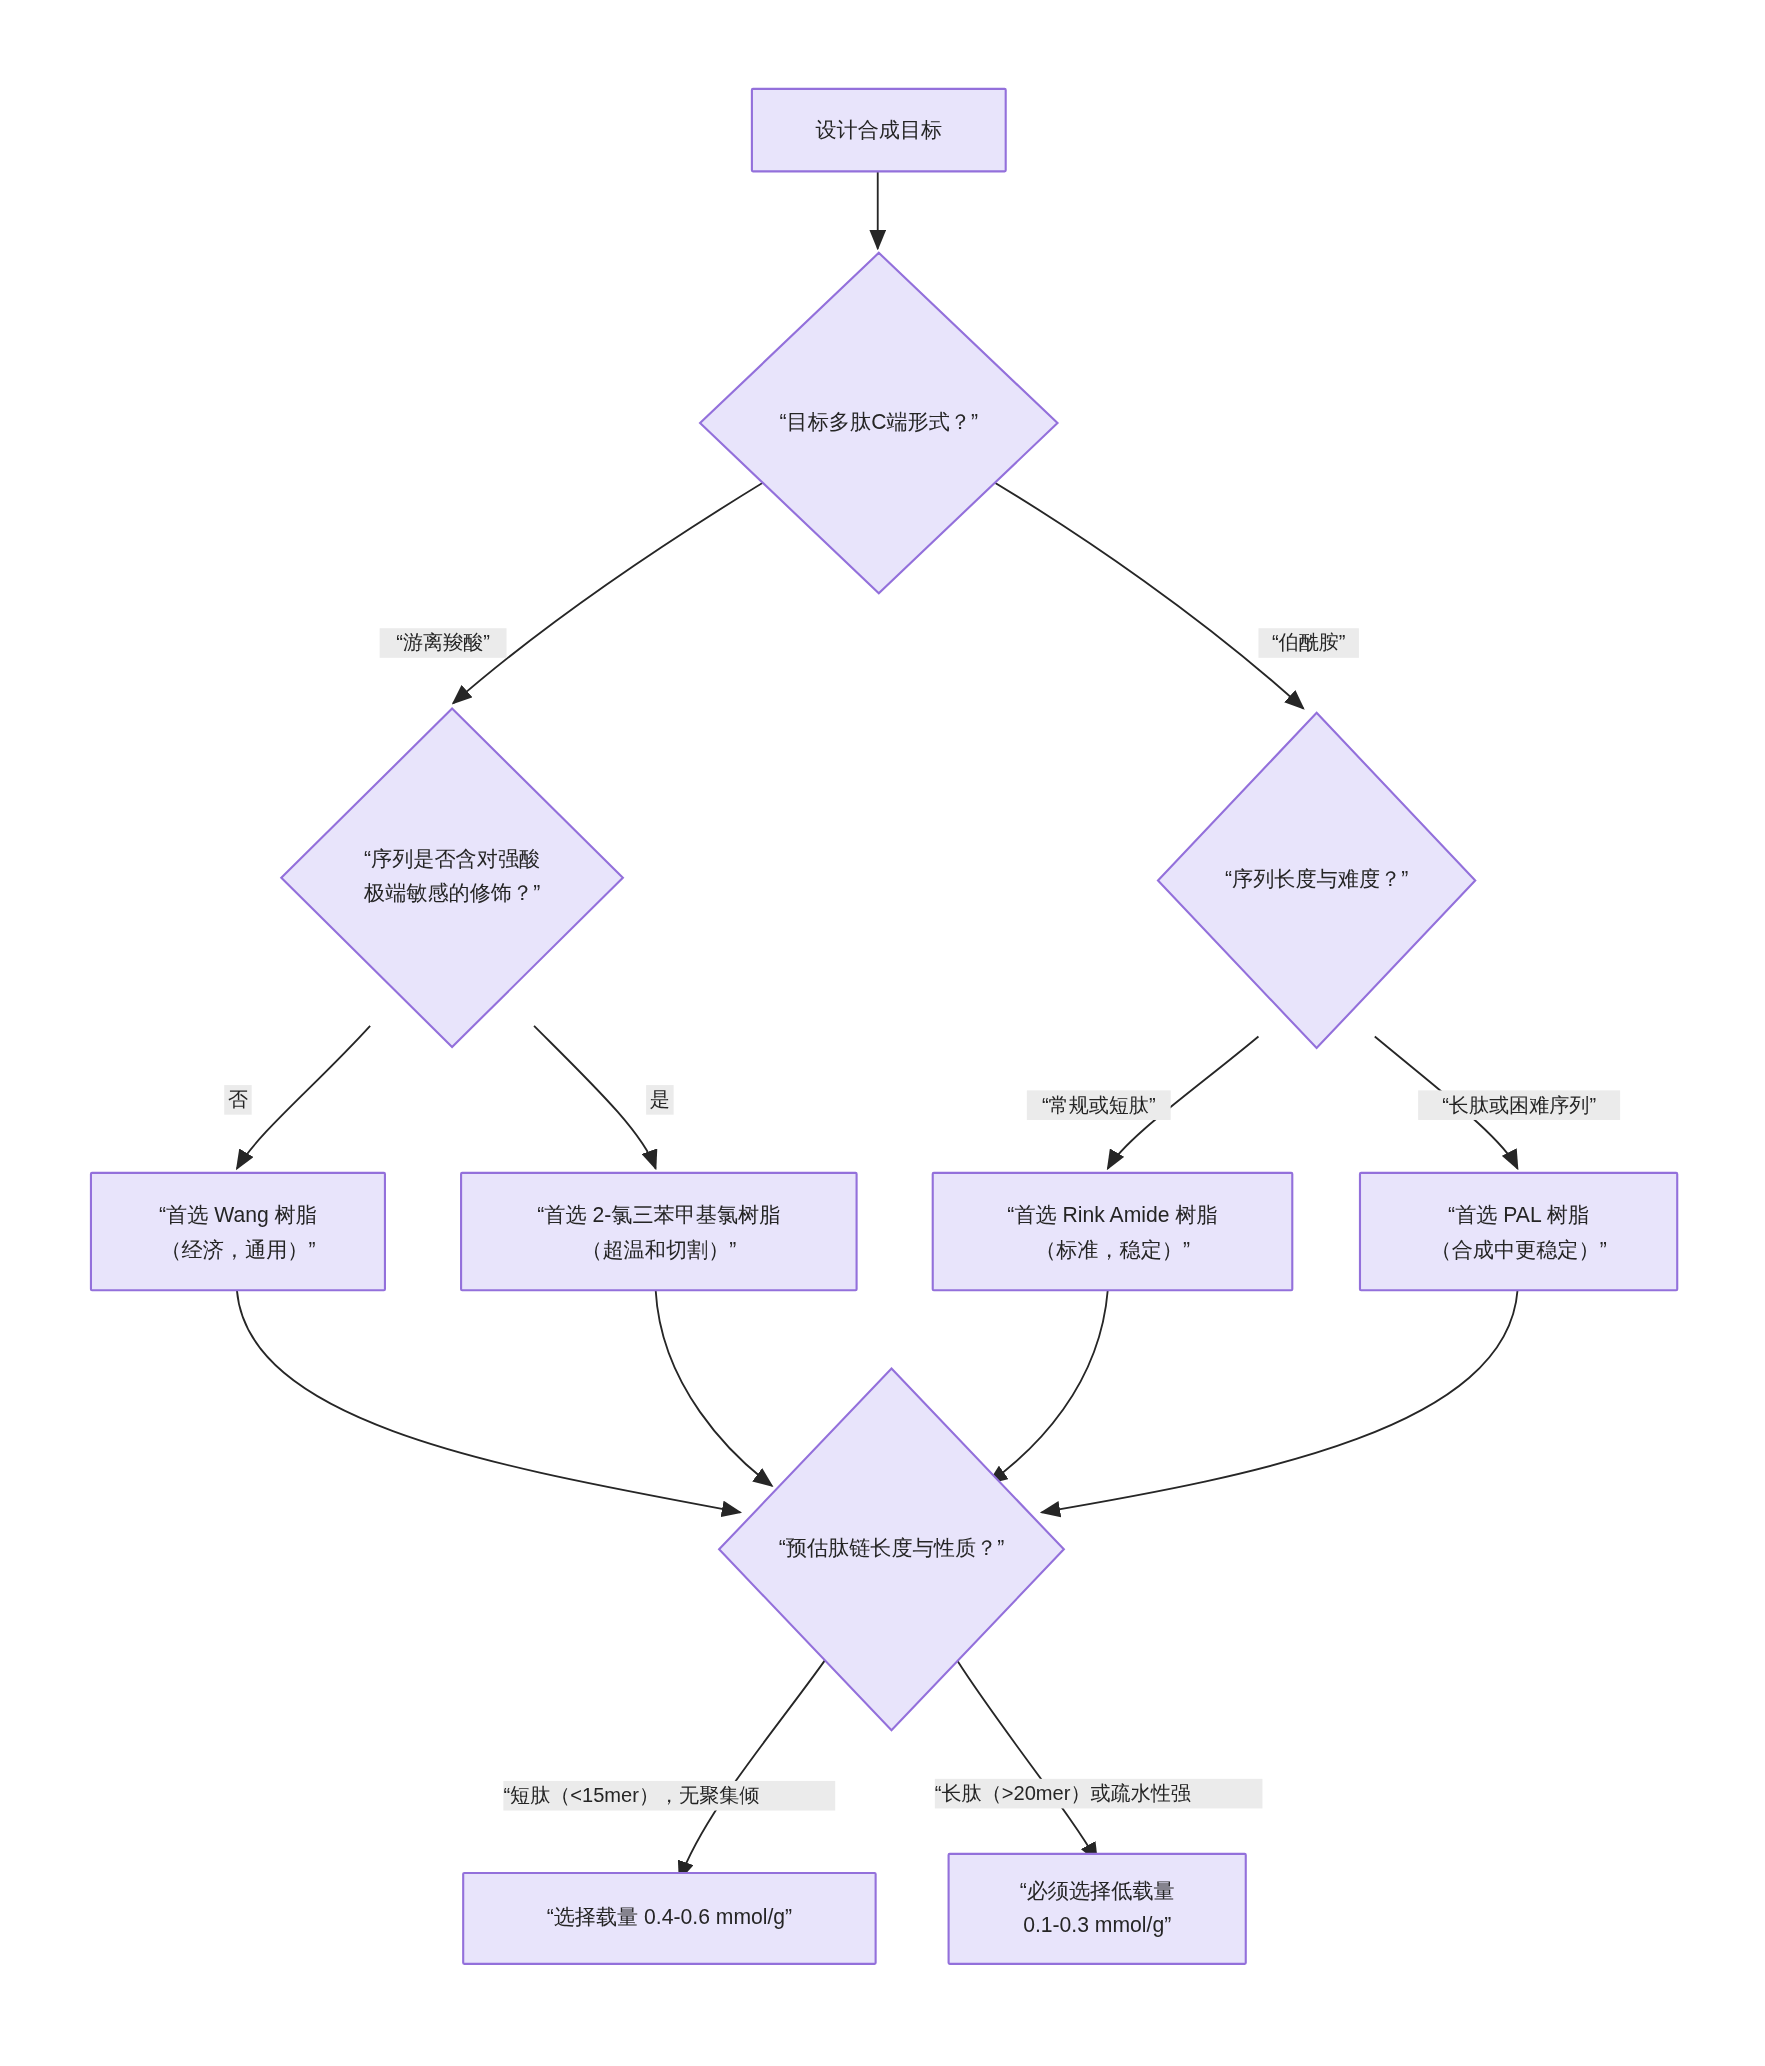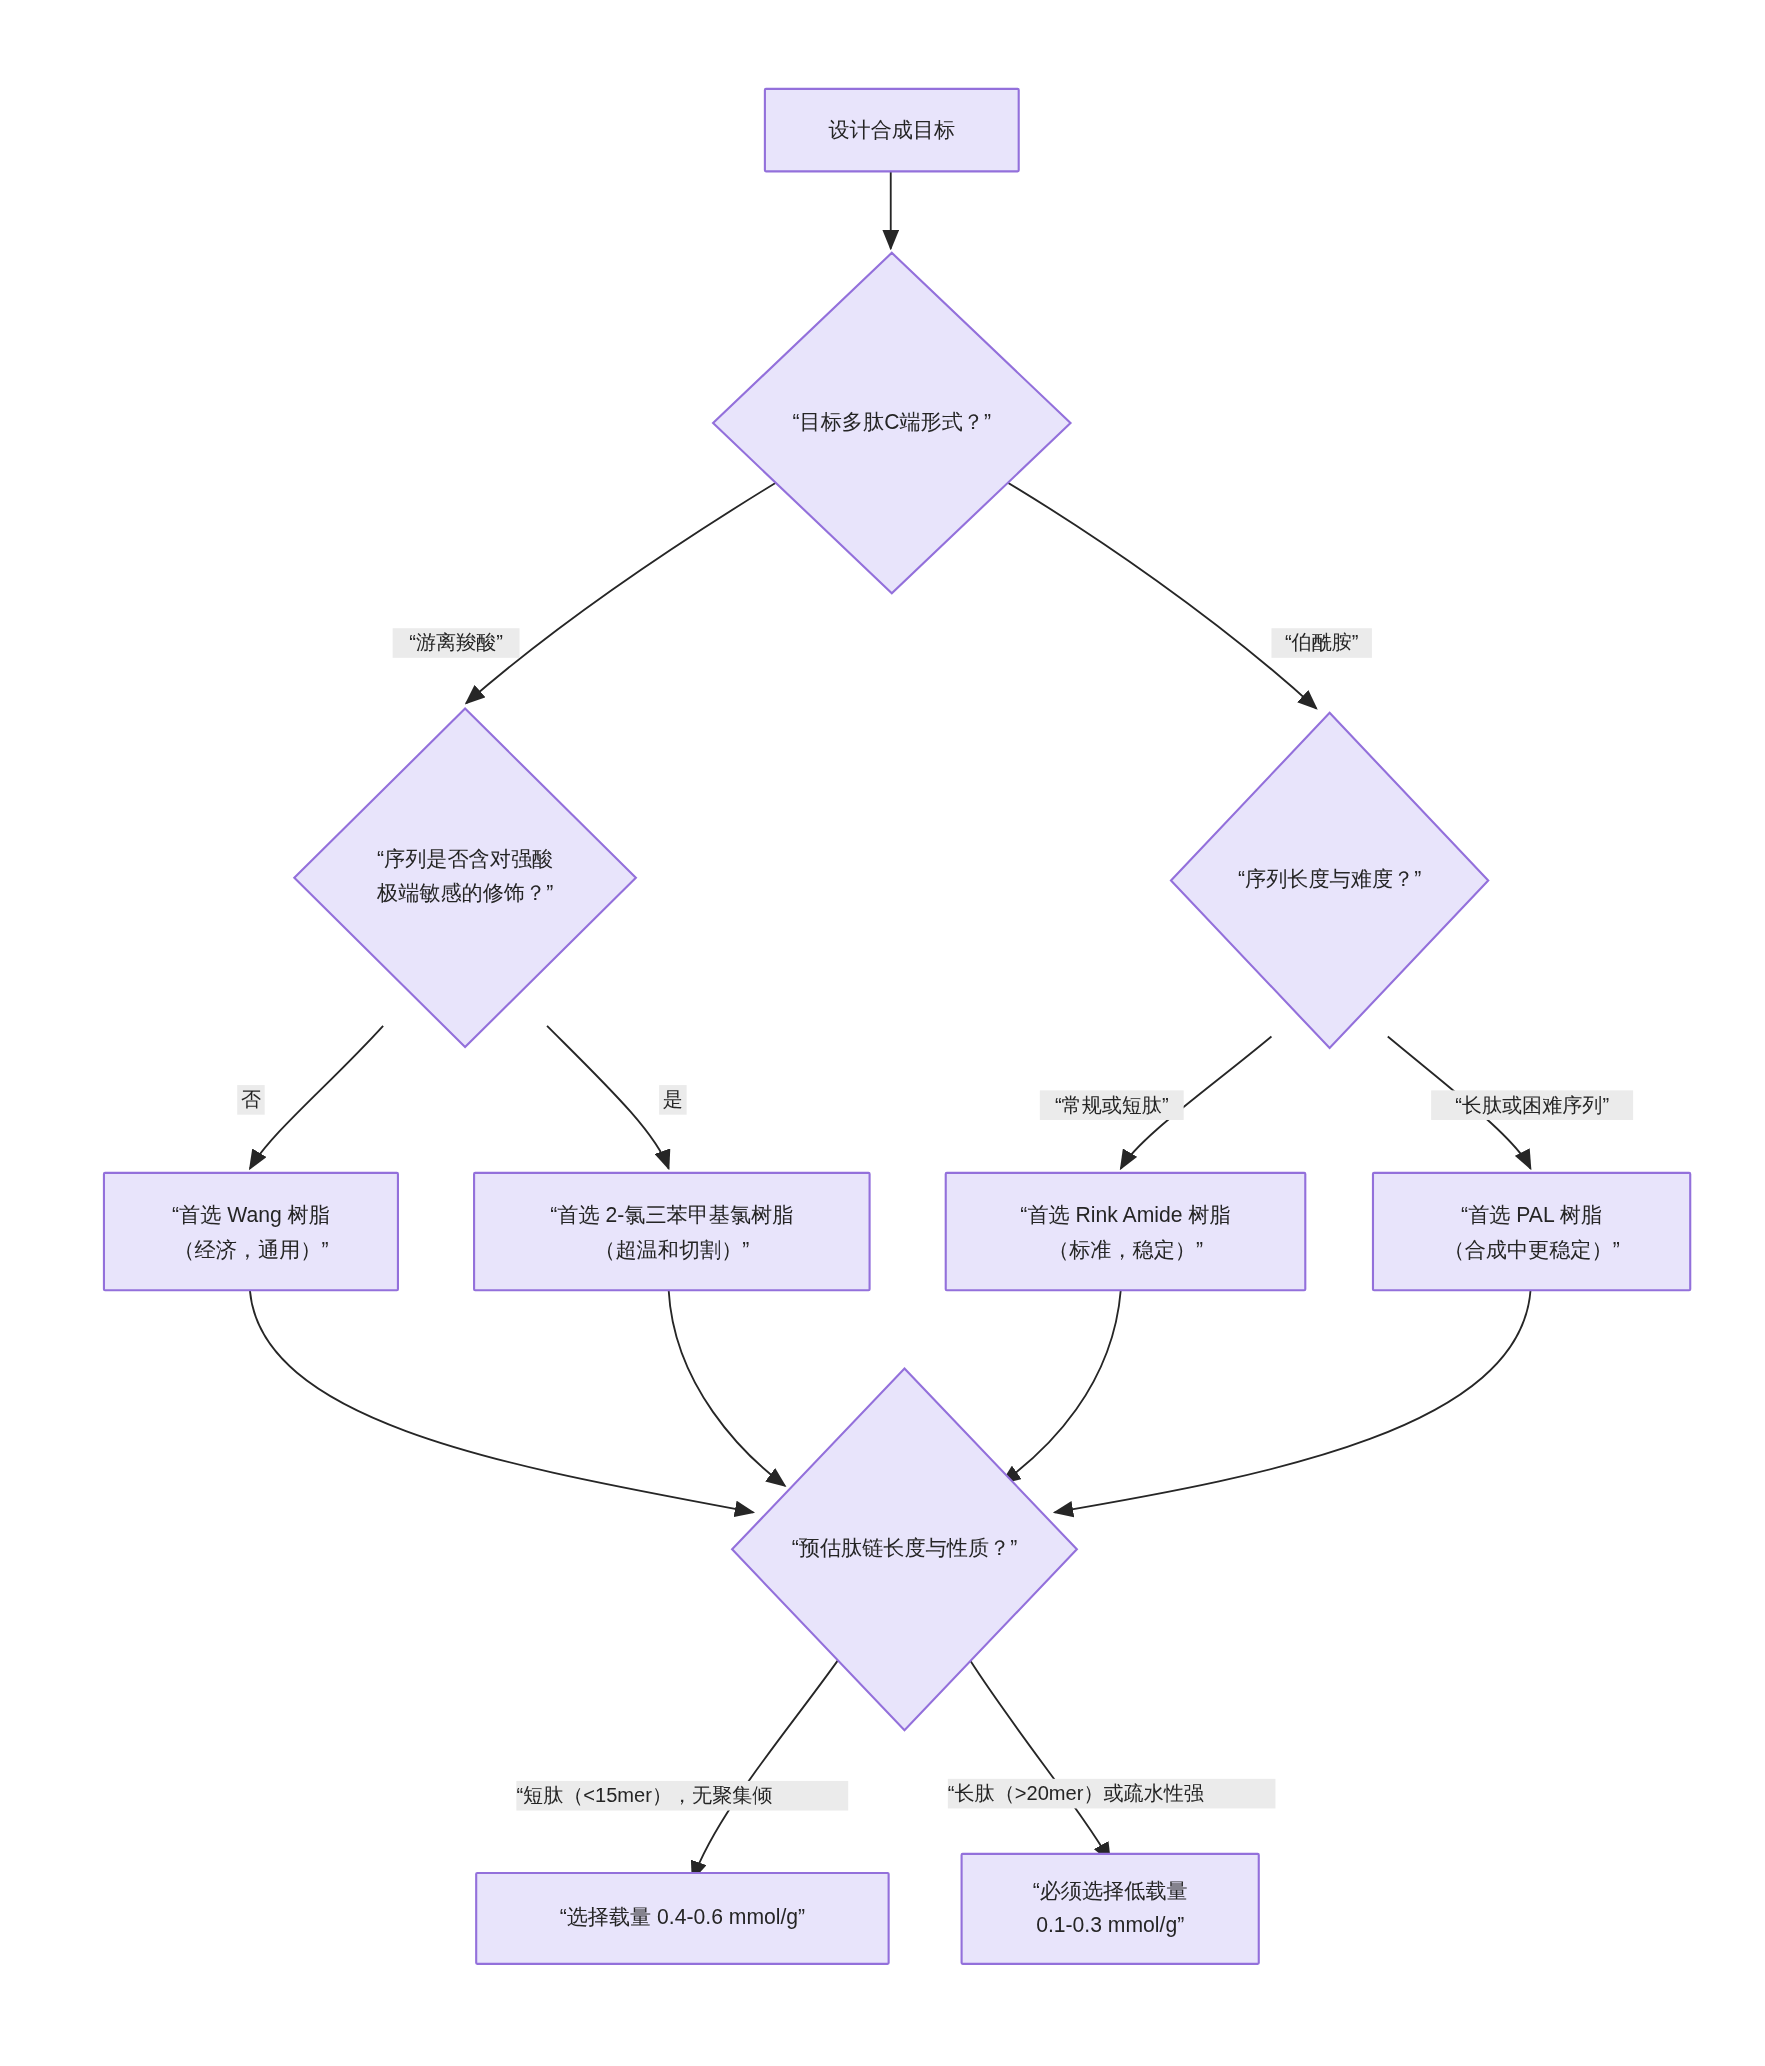--- a/index.html
+++ b/index.html
@@ -10,21 +10,20 @@
   body {
     width: 1765px;
     height: 2066px;
     font-family: "Liberation Sans", "DejaVu Sans", sans-serif;
     overflow: hidden;
   }
   #flowchart-root {
     position: relative;
     width: 1413px;
     height: 2066px;
-    padding-left: 13px;
   }
   svg#flow-svg {
     display: block;
     width: 1765px;
     height: 2066px;
   }
   .node-shape {
     fill: #e8e4fb;
     stroke: #9370db;
     stroke-width: 4;

